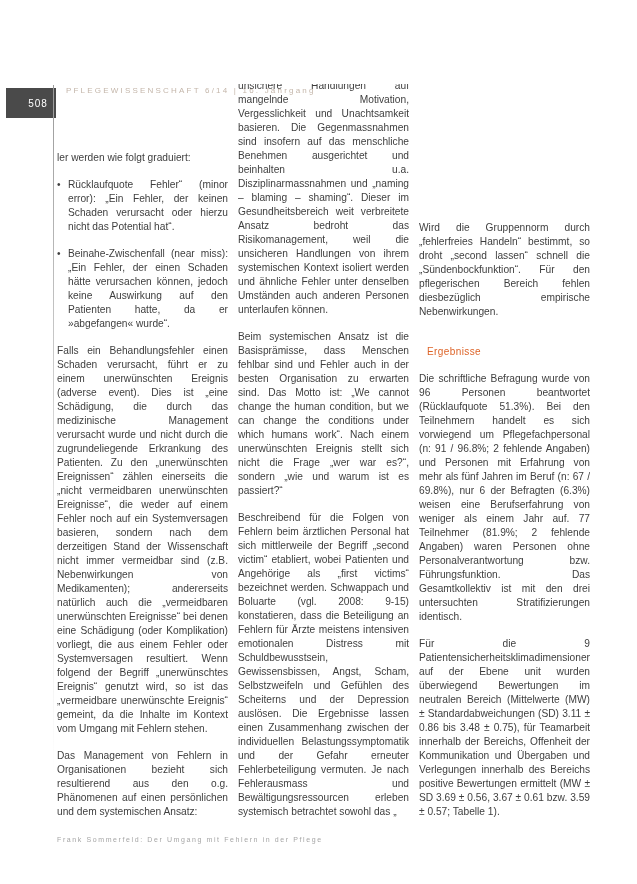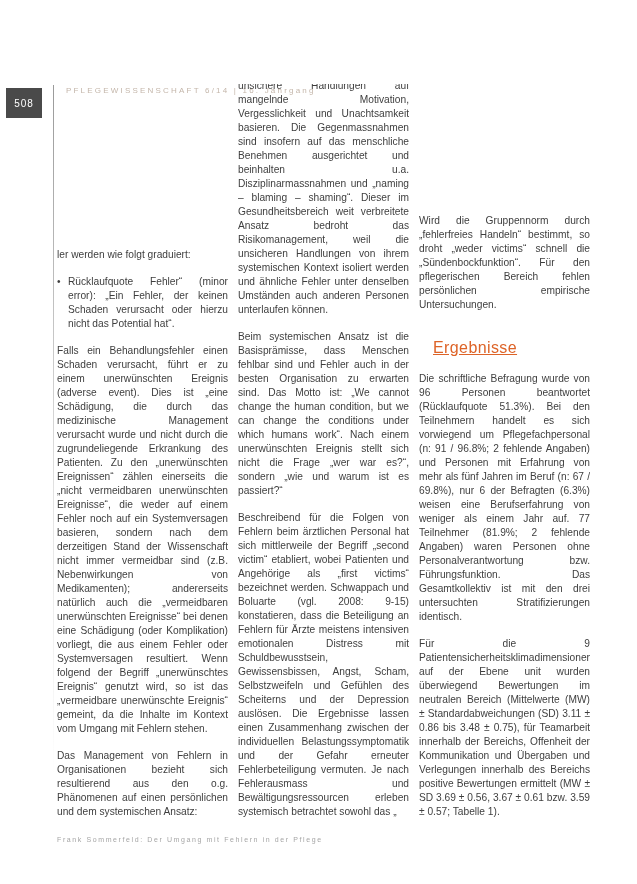--- a/index.html
+++ b/index.html
@@ -21,21 +21,21 @@
     margin-top: 32px;
   }
   .page-number-badge {
     position: absolute;
     left: 6px; top: 88px;
     width: 36px; height: 30px;
     background: var(--badge-color, #4a4a4a);
     color: #ffffff;
     font-size: 10px;
     letter-spacing: 1px;
-    display: flex; align-items: center; justify-content: center;
+    display: flex; align-items: center; justify-content: center; padding-left: 14px;
   }
   .left-rule {
     position: absolute;
     left: 53px; top: 85px;
     width: 1px; height: 690px;
     background: linear-gradient(#9a9a9a, #e3e3e3 60%, rgba(227,227,227,0));
   }
   .content {
     position: absolute;
     left: 57px; top: 84px;
@@ -57,26 +57,25 @@
     position: relative;
     padding-left: 11px;
   }
   .para.bullet::before {
     content: "\2022";
     position: absolute;
     left: 0; top: 0;
   }
   .it { }
   h2.results-heading {
-    margin: 27px 0 15px 14px;
-    font-size: 16px;
+    margin: 27px 0 15px 8px;
+    font-size: 10px;
     font-weight: 400;
     letter-spacing: 0.4px;
     color: var(--accent, #dd6327);
-    text-decoration: underline;
   }
   .footer-running-title {
     position: absolute;
     left: 57px; top: 836px;
     font-size: 7px;
     letter-spacing: 1.6px;
     color: var(--footer-color, #a5a5a5);
     white-space: nowrap;
   }
 </style>
@@ -86,29 +85,30 @@
 <div class="journal-header">PFLEGEWISSENSCHAFT 6/14  |  16. Jahrgang</div>
 
 <div class="page-number-badge">508</div>
 
 <div class="left-rule"></div>
 
 <div class="content">
   <div class="col">
       <p class="para"><span>ler werden wie folgt graduiert:</span></p>
       <p class="para bullet"><span>Rücklaufquote Fehler“ (</span><span class="it">minor error</span><span>): „Ein Fehler, der keinen Schaden verursacht oder hierzu nicht das Potential hat“.</span></p>
+      <p class="para bullet"><span>Beinahe-Zwischenfall (</span><span class="it">near miss</span><span>): „Ein Fehler, der einen Schaden hätte verursachen können, jedoch keine Auswirkung auf den Patienten hatte, da er »abgefangen« wurde“.</span></p>
       <p class="para"><span>Falls ein Behandlungsfehler einen Schaden verursacht, führt er zu einem unerwünschten Ereignis (</span><span class="it">adverse event</span><span>). Dies ist „eine Schädigung, die durch das medizinische Management verursacht wurde und nicht durch die zugrundeliegende Erkrankung des Patienten. Zu den „unerwünschten Ereignissen“ zählen einerseits die „nicht vermeidbaren unerwünschten Ereignisse“, die weder auf einem Fehler noch auf ein Systemversagen basieren, sondern nach dem derzeitigen Stand der Wissenschaft nicht immer vermeidbar sind (z.B. Nebenwirkungen von Medikamenten); andererseits natürlich auch die „vermeidbaren unerwünschten Ereignisse“ bei denen eine Schädigung (oder Komplikation) vorliegt, die aus einem Fehler oder Systemversagen resultiert. Wenn folgend der Begriff „unerwünschtes Ereignis“ genutzt wird, so ist das „vermeidbare unerwünschte Ereignis“ gemeint, da die Inhalte im Kontext vom Umgang mit Fehlern stehen.</span></p>
       <p class="para"><span>Das Management von Fehlern in Organisationen bezieht sich resultierend aus den o.g. Phänomenen auf einen persönlichen und dem systemischen Ansatz:</span></p>
     </div>
   <div class="col">
       <p class="para"><span>Laut Reason (vgl. 2000: 768-770) sind Vertreter des persönlichen Ansatzes der Meinung, dass unsichere Handlungen auf mangelnde Motivation, Vergesslichkeit und Unachtsamkeit basieren. Die Gegenmassnahmen sind insofern auf das menschliche Benehmen ausgerichtet und beinhalten u.a. Disziplinarmassnahmen und „</span><span class="it">naming – blaming – shaming</span><span>“. Dieser im Gesundheitsbereich weit verbreitete Ansatz bedroht das Risikomanagement, weil die unsicheren Handlungen von ihrem systemischen Kontext isoliert werden und ähnliche Fehler unter denselben Umständen auch anderen Personen unterlaufen können.</span></p>
       <p class="para"><span>Beim systemischen Ansatz ist die Basisprämisse, dass Menschen fehlbar sind und Fehler auch in der besten Organisation zu erwarten sind. Das Motto ist: „</span><span class="it">We cannot change the human condition, but we can change the conditions under which humans work</span><span>“. Nach einem unerwünschten Ereignis stellt sich nicht die Frage „wer war es?“, sondern „wie und warum ist es passiert?“</span></p>
       <p class="para"><span>Beschreibend für die Folgen von Fehlern beim ärztlichen Personal hat sich mittlerweile der Begriff „</span><span class="it">second victim</span><span>“ etabliert, wobei Patienten und Angehörige als „</span><span class="it">first victims</span><span>“ bezeichnet werden. Schwappach und Boluarte (vgl. 2008: 9-15) konstatieren, dass die Beteiligung an Fehlern für Ärzte meistens intensiven emotionalen Distress mit Schuldbewusstsein, Gewissensbissen, Angst, Scham, Selbstzweifeln und Gefühlen des Scheiterns und der Depression auslösen. Die Ergebnisse lassen einen Zusammenhang zwischen der individuellen Belastungssymptomatik und der Gefahr erneuter Fehlerbeteiligung vermuten. Je nach Fehlerausmass und Bewältigungsressourcen erleben systemisch betrachtet sowohl das „</span></p>
     </div>
   <div class="col">
-      <p class="para"><span>Wird die Gruppennorm durch „fehlerfreies Handeln“ bestimmt, so droht „</span><span class="it">weder victims</span><span>“ schnell die „Sündenbockfunktion“. Für den pflegerischen Bereich fehlen persönlichen empirische Untersuchungen.</span></p>
+      <p class="para"><span>Wird die Gruppennorm durch „fehlerfreies Handeln“ bestimmt, so droht „</span><span class="it">second lassen</span><span>“ schnell die „Sündenbockfunktion“. Für den pflegerischen Bereich fehlen diesbezüglich empirische Nebenwirkungen.</span></p>
       <h2 class="results-heading"><span>Ergebnisse</span></h2>
       <p class="para"><span>Die schriftliche Befragung wurde von 96 Personen beantwortet (Rücklaufquote 51.3%). Bei den Teilnehmern handelt es sich vorwiegend um Pflegefachpersonal (n: 91 / 96.8%; 2 fehlende Angaben) und Personen mit Erfahrung von mehr als fünf Jahren im Beruf (n: 67 / 69.8%), nur 6 der Befragten (6.3%) weisen eine Berufserfahrung von weniger als einem Jahr auf. 77 Teilnehmer (81.9%; 2 fehlende Angaben) waren Personen ohne Personalverantwortung bzw. Führungsfunktion. Das Gesamtkollektiv ist mit den drei untersuchten Stratifizierungen identisch.</span></p>
       <p class="para"><span>Für die 9 Patientensicherheitsklimadimensionen auf der Ebene </span><span class="it">unit</span><span> wurden überwiegend Bewertungen im neutralen Bereich (Mittelwerte (MW) ± Standardabweichungen (SD) 3.11 ± 0.86 bis 3.48 ± 0.75), für Teamarbeit innerhalb der Bereichs, Offenheit der Kommunikation und Übergaben und Verlegungen innerhalb des Bereichs positive Bewertungen ermittelt (MW ± SD 3.69 ± 0.56, 3.67 ± 0.61 bzw. 3.59 ± 0.57; Tabelle 1).</span></p>
     </div>
 </div>
 
 <div class="footer-running-title">Frank Sommerfeld: Der Umgang mit Fehlern in der Pflege</div>
 
 </body></html>

